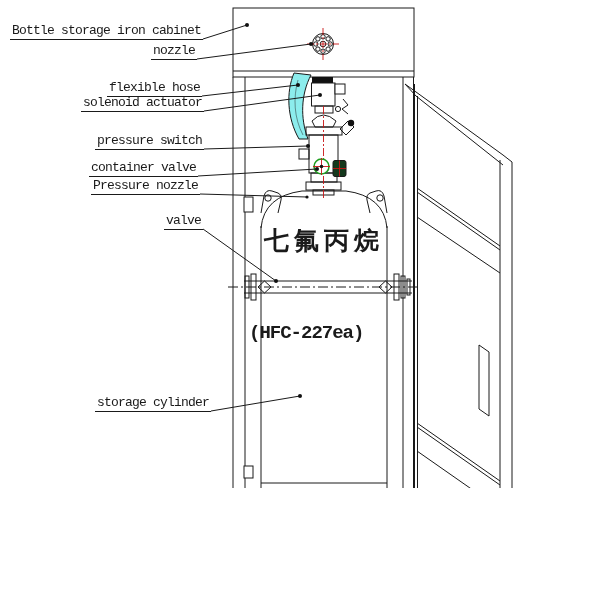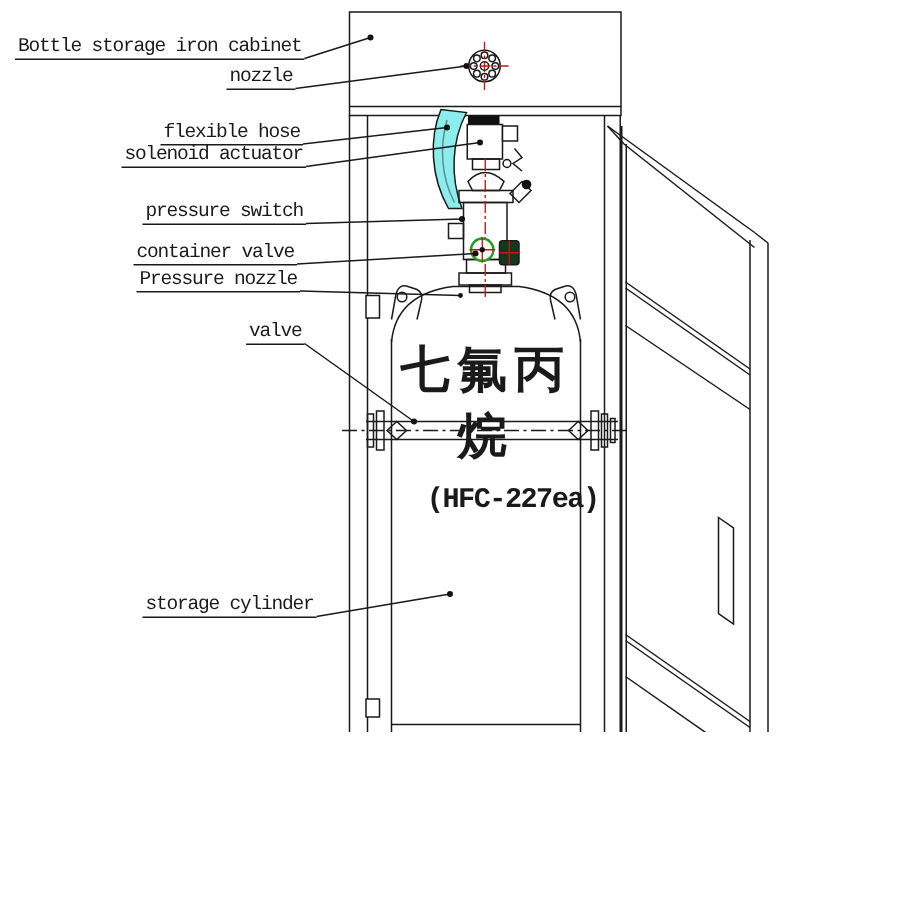--- a/index.html
+++ b/index.html
@@ -3,23 +3,23 @@
 <meta charset="utf-8">
 <style>
   html,body{margin:0;padding:0;background:#ffffff;}
   #stage{position:relative;width:600px;height:488px;background:#fff;overflow:hidden;
          font-family:"Liberation Mono","DejaVu Sans Mono",monospace;color:#1a1a1a;}
   #drawing{position:absolute;left:0;top:0;}
   .lbl{position:absolute;font-size:13px;line-height:15px;letter-spacing:-0.8px;
        border-bottom:1px solid #1a1a1a;padding:0 2px 1px 2px;white-space:nowrap;
        color:#1a1a1a;}
   .cjk{position:absolute;left:254px;top:224px;width:140px;text-align:center;
-       font-size:33px;letter-spacing:5px;font-family:"DejaVu Sans",sans-serif;
+       font-size:25px;letter-spacing:5px;font-family:"DejaVu Sans",sans-serif;
        font-weight:bold;color:#1a1a1a;}
-  .model{position:absolute;left:249px;top:322px;width:150px;text-align:right;
+  .model{position:absolute;left:249px;top:322px;width:150px;text-align:left;
        font-size:19px;font-weight:bold;letter-spacing:-1px;
        font-family:"Liberation Mono","DejaVu Sans Mono",monospace;color:#1a1a1a;}
   svg .ln{stroke:#1a1a1a;stroke-width:1;fill:none;}
   svg .fillw{fill:#ffffff;}
   svg .red{stroke:var(--accent-red,#c81414);}
   svg .green{stroke:var(--gauge-green,#1f9e1f);}
   svg .hose{fill:var(--hose,#8ceded);}
   svg .coil{fill:var(--coil-dark,#14381c);}
   svg .blk{fill:#111111;}
   svg .dot{fill:#111111;stroke:none;}

